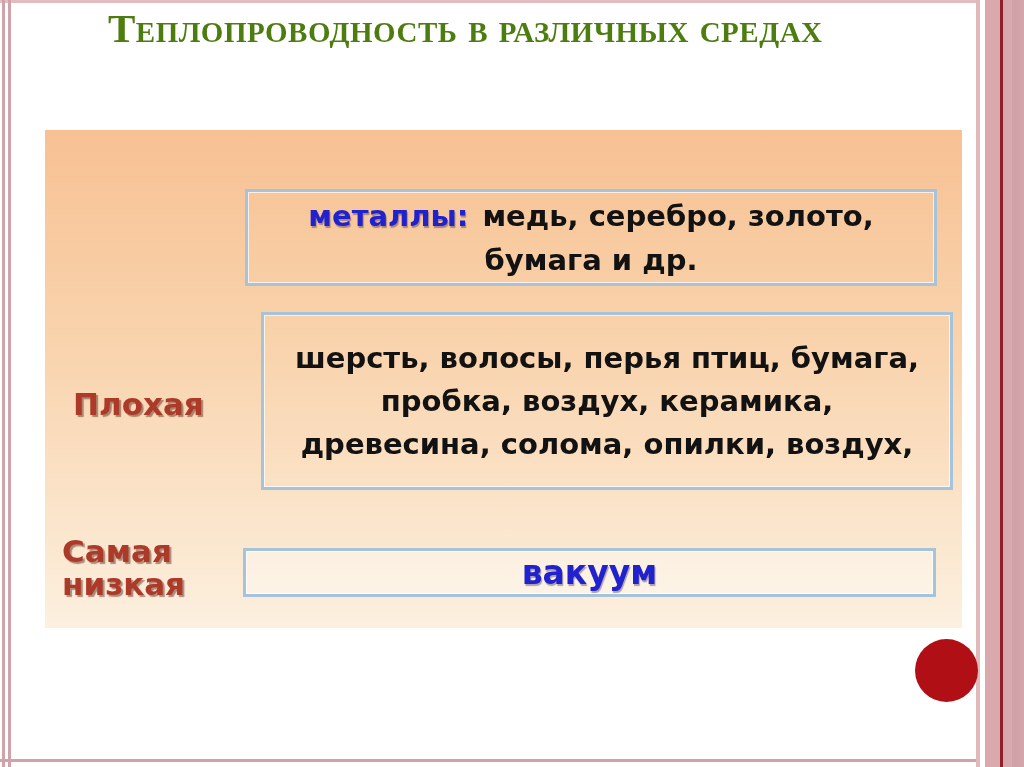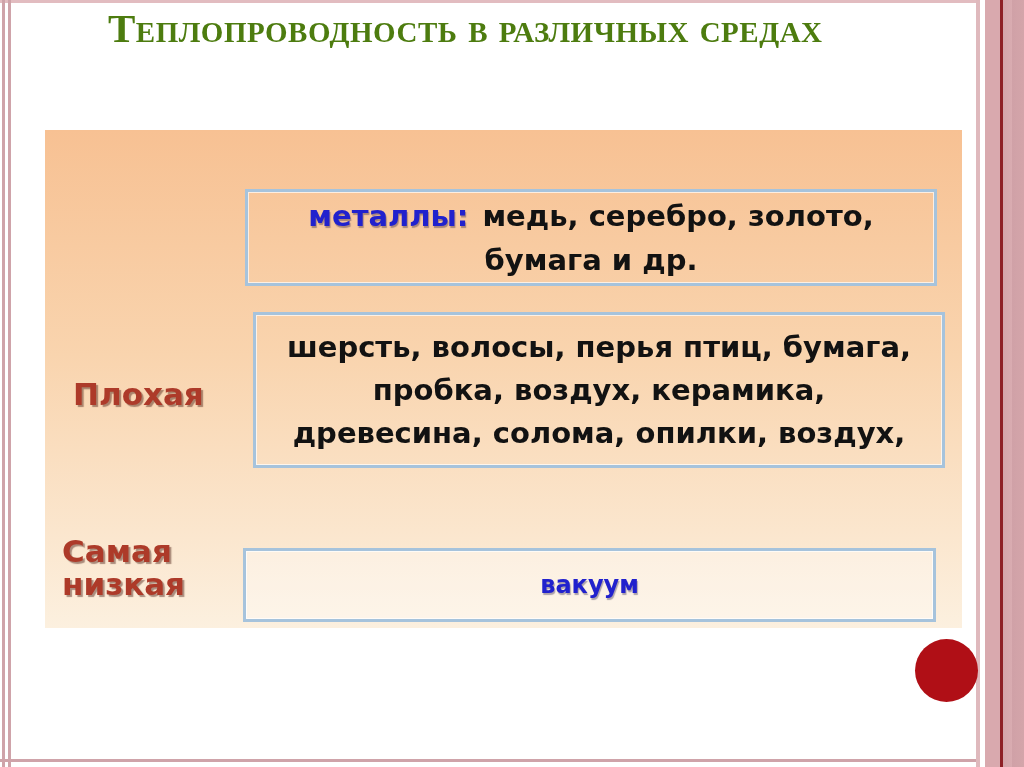--- a/index.html
+++ b/index.html
@@ -50,36 +50,36 @@
     position:absolute;left:45px;top:130px;width:917px;height:498px;
     background:linear-gradient(180deg,#f7c193 0%,#f9d4ae 45%,#fcf0df 100%);
   }
   .row-label{
     position:absolute;
     font-weight:bold;font-size:31px;line-height:33px;
     color:#ad3a29;
     text-shadow:2px 2px 1px rgba(70,25,15,0.45);
   }
   .label-good{left:23px;top:56px;}
-  .label-bad{left:28px;top:248px;}
+  .label-bad{left:28px;top:258px;}
   .label-lowest{left:17px;top:405px;width:140px;}
   .box{
     position:absolute;box-sizing:border-box;
     border:3px solid #a6c3dc;
     box-shadow:inset 0 0 0 1px rgba(255,255,255,0.7);
     display:flex;flex-direction:column;justify-content:center;align-items:center;
     text-align:center;
     font-weight:bold;font-size:29px;line-height:44px;
     color:#121212;
   }
   .box-good{left:200px;top:35px;width:692px;height:97px;margin-top:24px;}
-  .box-bad{left:208px;top:182px;width:692px;height:156px;line-height:43px;}
+  .box-bad{left:216px;top:182px;width:692px;height:178px;line-height:43px;}
   .box-lowest{
-    left:198px;top:418px;width:693px;height:74px;
-    font-size:24px;background:rgba(255,255,255,0.35);
+    left:198px;top:418px;width:693px;height:49px;
+    font-size:33px;background:rgba(255,255,255,0.35);
   }
   .blue{color:#2121cd;text-shadow:1px 2px 1px rgba(20,10,60,0.35);}
   .metals{margin-right:14px;}
   .line{white-space:nowrap;}
   
   .circle{
     position:absolute;left:915px;top:639px;width:63px;height:63px;
     border-radius:50%;background:#b00f16;
   }
 </style>

